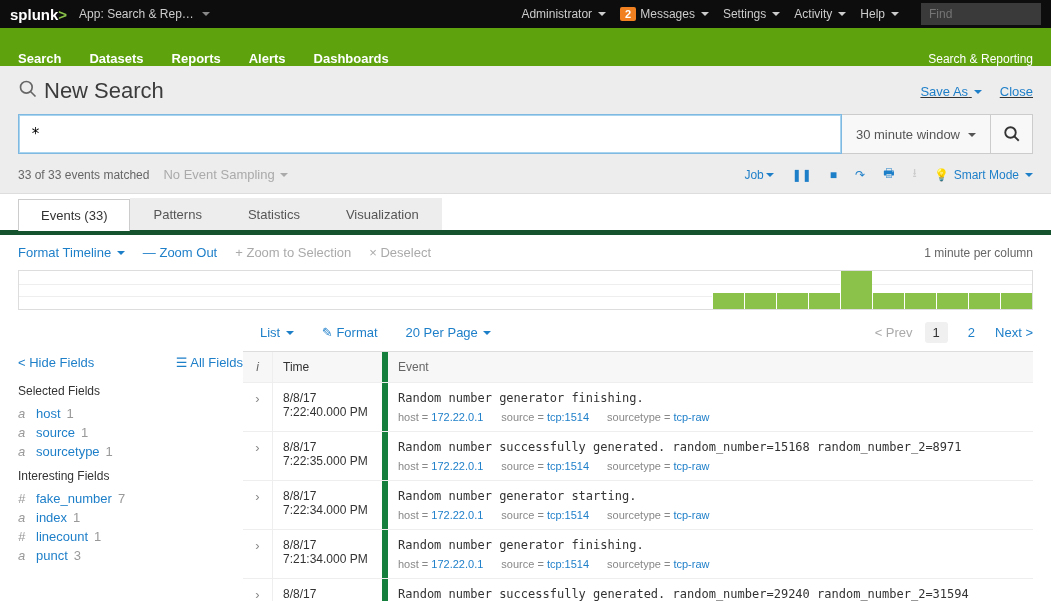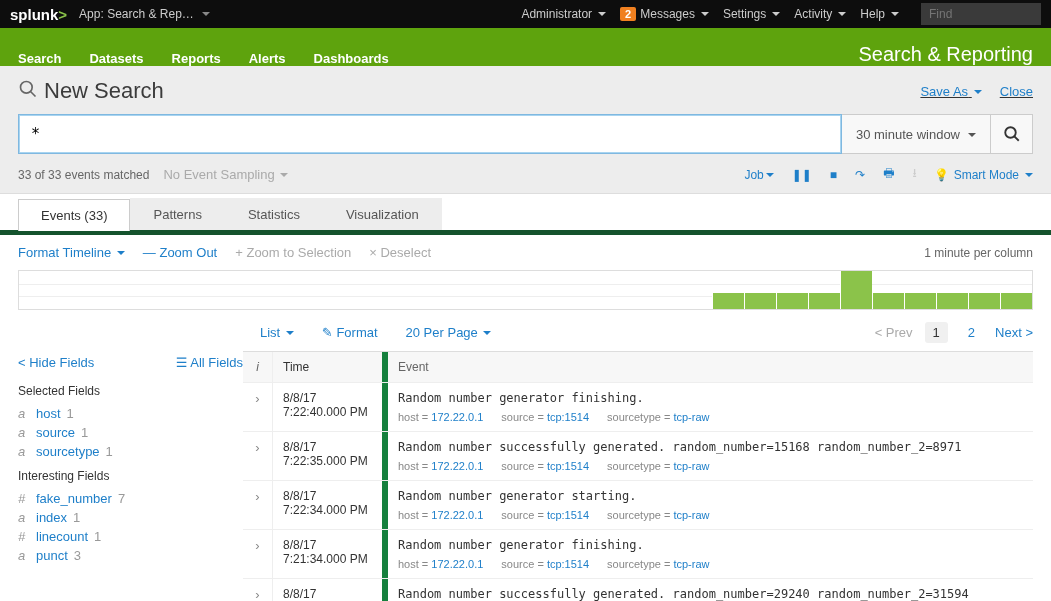--- a/index.html
+++ b/index.html
@@ -13,21 +13,21 @@
 .app-label .chev { margin-left:6px; color:#888; }
 .top-menu { display:flex; align-items:center; gap:14px; }
 .top-item { color:#ccc; cursor:pointer; display:flex; align-items:center; gap:4px; }
 .badge { background:#f08020; color:#fff; padding:1px 5px; border-radius:2px; font-size:11px; font-weight:bold; }
 .find-box { background:#3a3a3a; border:none; color:#ccc; padding:4px 8px; width:120px; margin-left:8px; font-size:12px; }
 
 
 .greenbar { background:#5ea30d; height:38px; display:flex; align-items:flex-end; padding:0 18px; color:#fff; font-size:13px; font-weight:600; }
 .greenbar .nav-item { margin-right:28px; cursor:pointer; }
 .greenbar .nav-item.active { color:#fff; }
-.greenbar .righttitle { margin-left:auto; font-size:20px; font-weight:400; }
+.greenbar .righttitle { margin-left:auto; font-size:12px; font-weight:400; }
 
 
 .search-head { background:#ededed; padding:12px 18px 8px; border-bottom:1px solid #ddd; }
 .title-row { display:flex; align-items:center; }
 .title-row .mag { font-size:18px; color:#666; margin-right:6px; }
 .title-row h1 { font-size:22px; font-weight:400; color:#3b3b3b; }
 .title-row .actions { margin-left:auto; display:flex; gap:18px;text-decoration:underline; }
 .link-blue { color:#1e7fc9; cursor:pointer; font-size:13px; }
 
 .search-row { display:flex; margin-top:10px; }

